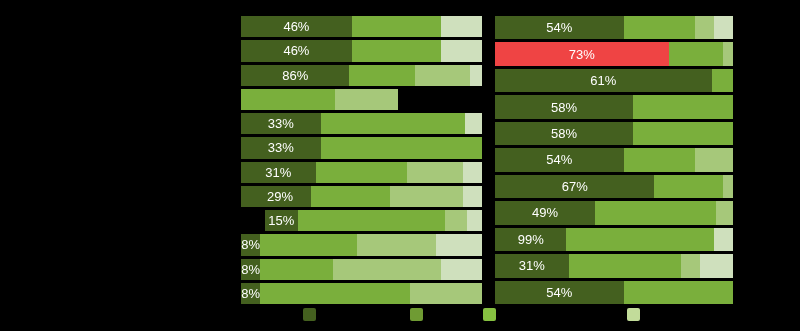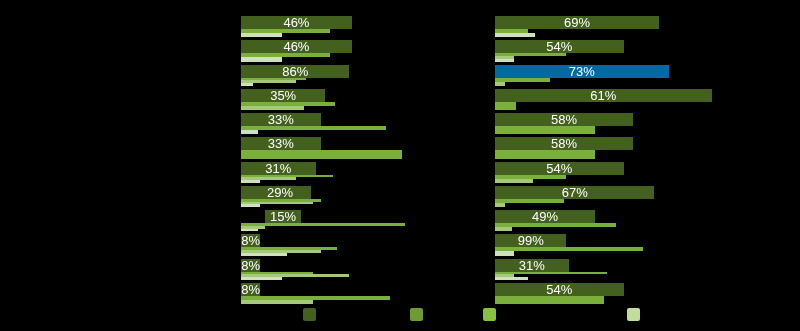--- a/index.html
+++ b/index.html
@@ -36,21 +36,21 @@
   }
   .panel-left  { left: 241px; width: 241px; }
   .panel-right { left: 495px; width: 238px; }
 
   .bar-row {
     position: relative;
     width: 100%;
     height: 37px;
     margin-bottom: 3px;
     display: flex;
-    flex-direction: column;
+    flex-direction: row;
     overflow: hidden;
     background: #000000;
   }
   .bar-row:last-child { margin-bottom: 0; }
 
   .seg {
     height: 100%;
     position: relative;
     display: flex;
     align-items: center;
@@ -119,23 +119,20 @@
       </div>
       <div class="bar-row">
         <div class="seg" style="width: 45%; background: rgb(68, 96, 31);">
           <span class="seg-label">86%</span>
         </div>
         <div class="seg" style="width: 27%; background: rgb(122, 175, 60);"></div>
         <div class="seg" style="width: 23%; background: rgb(166, 200, 122);"></div>
         <div class="seg" style="width: 5%; background: rgb(207, 224, 189);"></div>
       </div>
       <div class="bar-row">
-        <div class="seg" style="width: 35%; background: rgb(68, 96, 31);">
-          <span class="seg-label">35%</span>
-        </div>
         <div class="seg" style="width: 39%; background: rgb(122, 175, 60);"></div>
         <div class="seg" style="width: 26%; background: rgb(166, 200, 122);"></div>
       </div>
       <div class="bar-row">
         <div class="seg" style="width: 33%; background: rgb(68, 96, 31);">
           <span class="seg-label">33%</span>
         </div>
         <div class="seg" style="width: 60%; background: rgb(122, 175, 60);"></div>
         <div class="seg" style="width: 7%; background: rgb(207, 224, 189);"></div>
       </div>
@@ -189,36 +186,29 @@
         <div class="seg" style="width: 8%; background: rgb(68, 96, 31);">
           <span class="seg-label">8%</span>
         </div>
         <div class="seg" style="width: 62%; background: rgb(122, 175, 60);"></div>
         <div class="seg" style="width: 30%; background: rgb(166, 200, 122);"></div>
       </div>
     </div>
 
   <div class="panel panel-right" id="panel-right">
       <div class="bar-row">
-        <div class="seg" style="width: 69%; background: rgb(68, 96, 31);">
-          <span class="seg-label">69%</span>
-        </div>
-        <div class="seg" style="width: 14%; background: rgb(122, 175, 60);"></div>
-        <div class="seg" style="width: 17%; background: rgb(207, 224, 189);"></div>
-      </div>
-      <div class="bar-row">
         <div class="seg" style="width: 54%; background: rgb(68, 96, 31);">
           <span class="seg-label">54%</span>
         </div>
         <div class="seg" style="width: 30%; background: rgb(122, 175, 60);"></div>
         <div class="seg" style="width: 8%; background: rgb(166, 200, 122);"></div>
         <div class="seg" style="width: 8%; background: rgb(207, 224, 189);"></div>
       </div>
       <div class="bar-row">
-        <div class="seg" style="width: 73%; background: #0369a1;">
+        <div class="seg" style="width: 73%; background: #ef4444;">
           <span class="seg-label">73%</span>
         </div>
         <div class="seg" style="width: 23%; background: rgb(122, 175, 60);"></div>
         <div class="seg" style="width: 4%; background: rgb(166, 200, 122);"></div>
       </div>
       <div class="bar-row">
         <div class="seg" style="width: 91%; background: rgb(68, 96, 31);">
           <span class="seg-label">61%</span>
         </div>
         <div class="seg" style="width: 9%; background: rgb(122, 175, 60);"></div>

